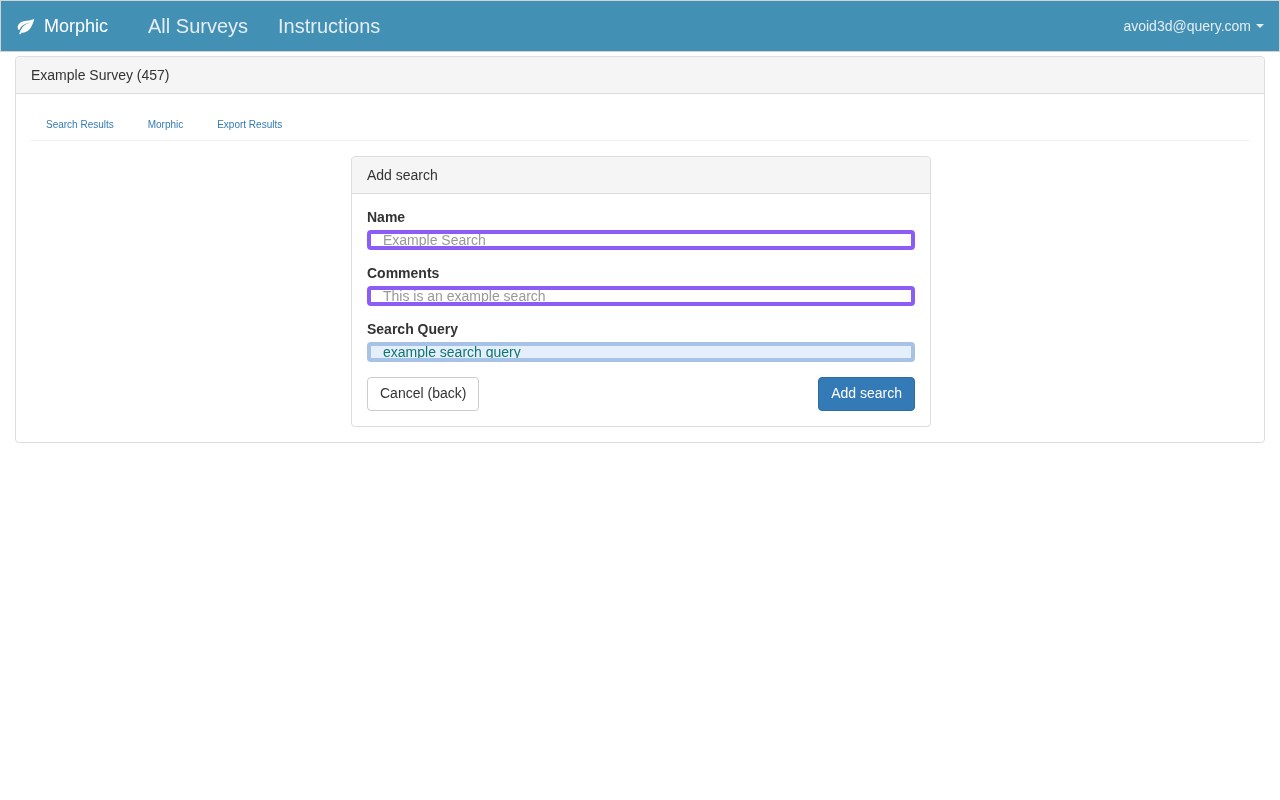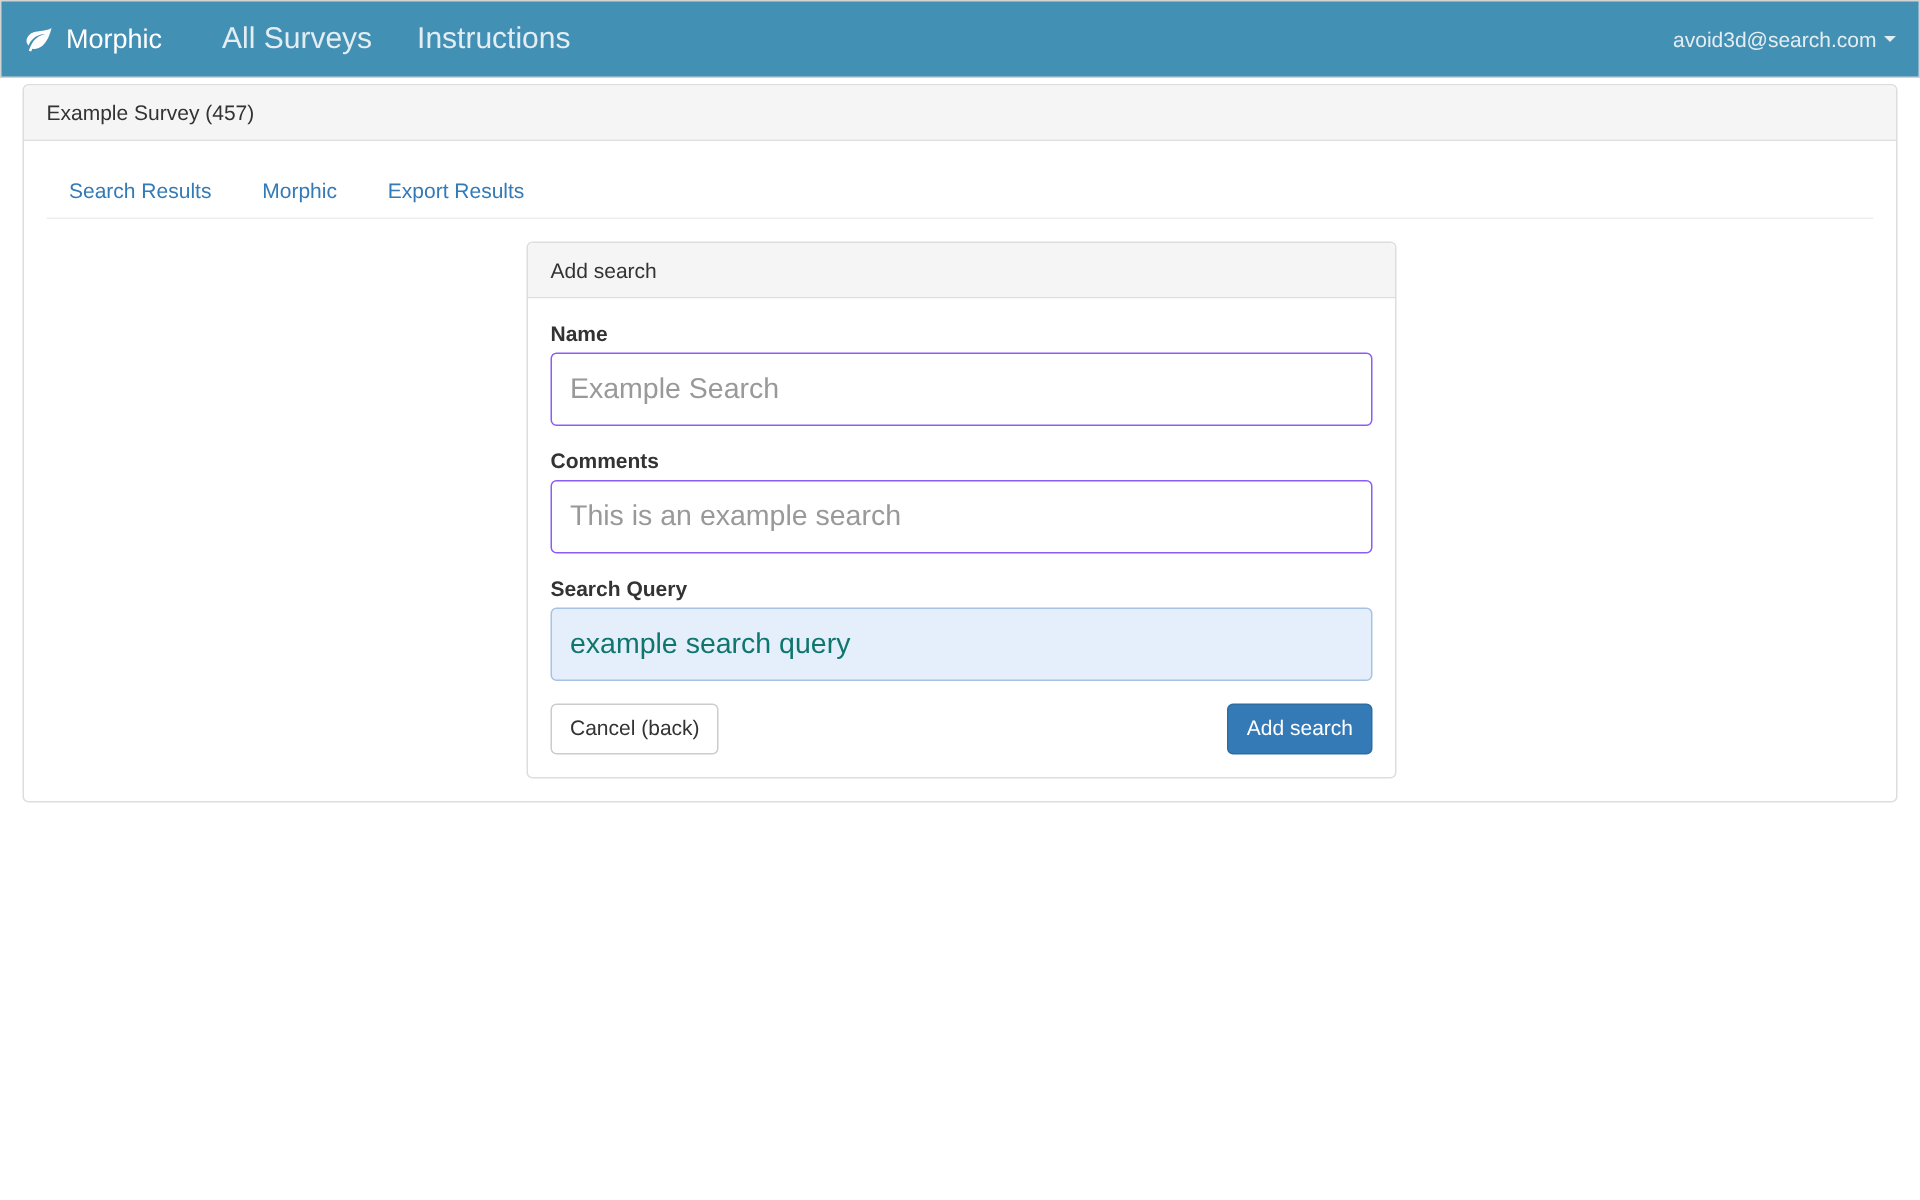--- a/index.html
+++ b/index.html
@@ -77,21 +77,21 @@
       padding: 15px;
     }
     .tabs {
       border-bottom: 1px solid #eee;
       margin-bottom: 15px;
     }
     .tab {
       display: inline-block;
       padding: 10px 15px;
       color: #337ab7;
-      font-size: 14px;
+      font-size: 10px;
       cursor: pointer;
       text-decoration: none;
     }
     .form-panel {
       border: 1px solid #ddd;
       border-radius: 4px;
       width: 580px;
       margin: 0 0 0 320px;
     }
     .form-panel-header {
@@ -107,27 +107,27 @@
     .form-group { margin-bottom: 15px; }
     .form-label {
       display: block;
       font-weight: 700;
       margin-bottom: 5px;
       color: #333;
     }
     .form-control {
       display: block;
       width: 100%;
-      height: 49px;
+      height: 20px;
       padding: 6px 12px;
-      font-size: 19px;
+      font-size: 14px;
       line-height: 1.42857;
       color: #555;
       background: #fff;
-      border: 1px solid #8b5cf6;
+      border: 4px solid #8b5cf6;
       border-radius: 4px;
     }
     .form-control::placeholder { color: #999; }
     .form-control.highlight {
       background: #e5eefb;
       border-color: #a6c2e4;
       color: #0f766e;
     }
     .form-actions {
       display: flex;
@@ -164,21 +164,21 @@
       <path d="M17 8C8 10 5.9 16.17 3.82 21.34l1.89.66.95-2.3c.48.17.98.3 1.34.3C19 20 22 3 22 3c-1 2-8 2.25-13 3.25S2 11.5 2 13.5s1.75 3.75 1.75 3.75C7 8 17 8 17 8z"></path>
     </svg>
     <span>Morphic</span>
   </a>
   <div class="nav-links">
     <a class="nav-link">All Surveys</a>
     <a class="nav-link">Instructions</a>
   </div>
   <div class="nav-right">
     <div class="user-dropdown">
-      <span>avoid3d@search.com</span>
+      <span>avoid3d@query.com</span>
       <span class="caret"></span>
     </div>
   </div>
 </div>
 
 <div class="container">
   <div class="panel">
     <div class="panel-header">Example Survey (457)</div>
     <div class="panel-body">
 

